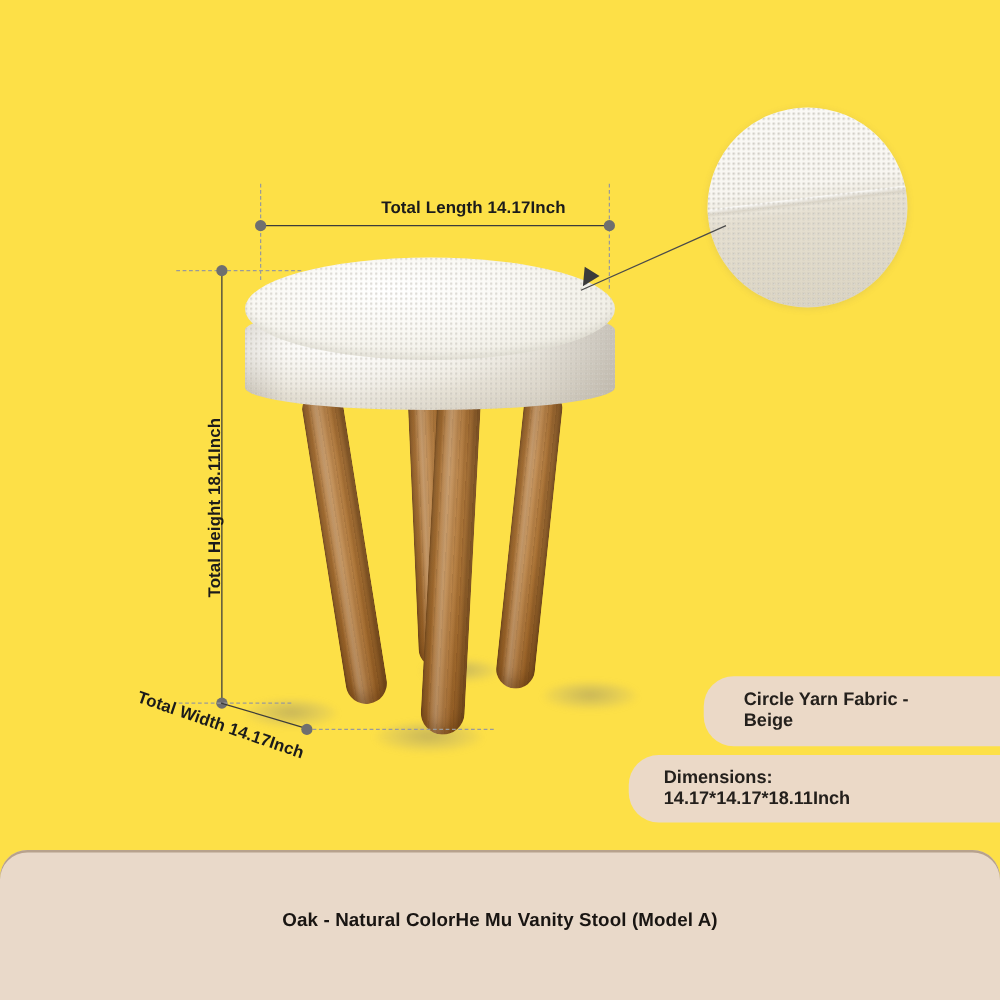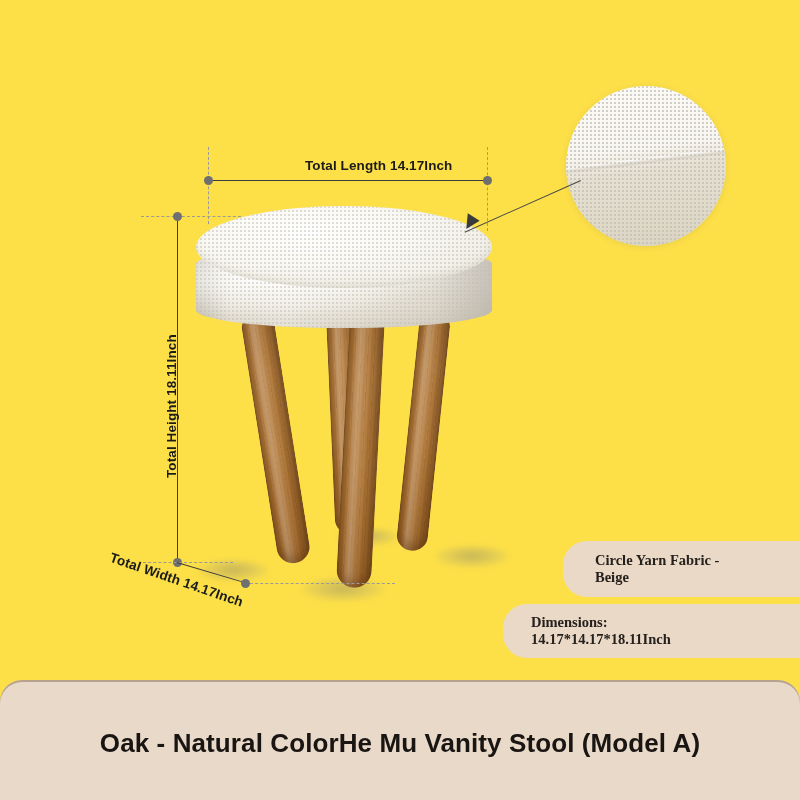--- a/index.html
+++ b/index.html
@@ -187,41 +187,40 @@
     display: flex;
     align-items: center;
     box-sizing: border-box;
   }
   .pill-text {
     color: #24201c;
     font-size: 14.5px;
     font-weight: 700;
     line-height: 1.18;
     white-space: pre-line;
-    font-family: Liberation Serif, serif;
   }
 
   
   .footer {
     position: absolute;
     left: 0;
     bottom: 0;
     width: 800px;
     height: 120px;
     background: #E9D9C9;
     border-radius: 22px 22px 0 0;
     box-shadow: inset 0 2px 0 rgba(174,152,131,0.85);
   }
   .footer-title {
     position: absolute;
     left: 0; right: 0;
     top: 48px;
     text-align: center;
     color: #191512;
-    font-size: 26px;
+    font-size: 15px;
     font-weight: 700;
     letter-spacing: 0.1px;
   }
 </style>
 </head>
 <body>
 
 <div id="stage">
 
   <div class="product-area">

